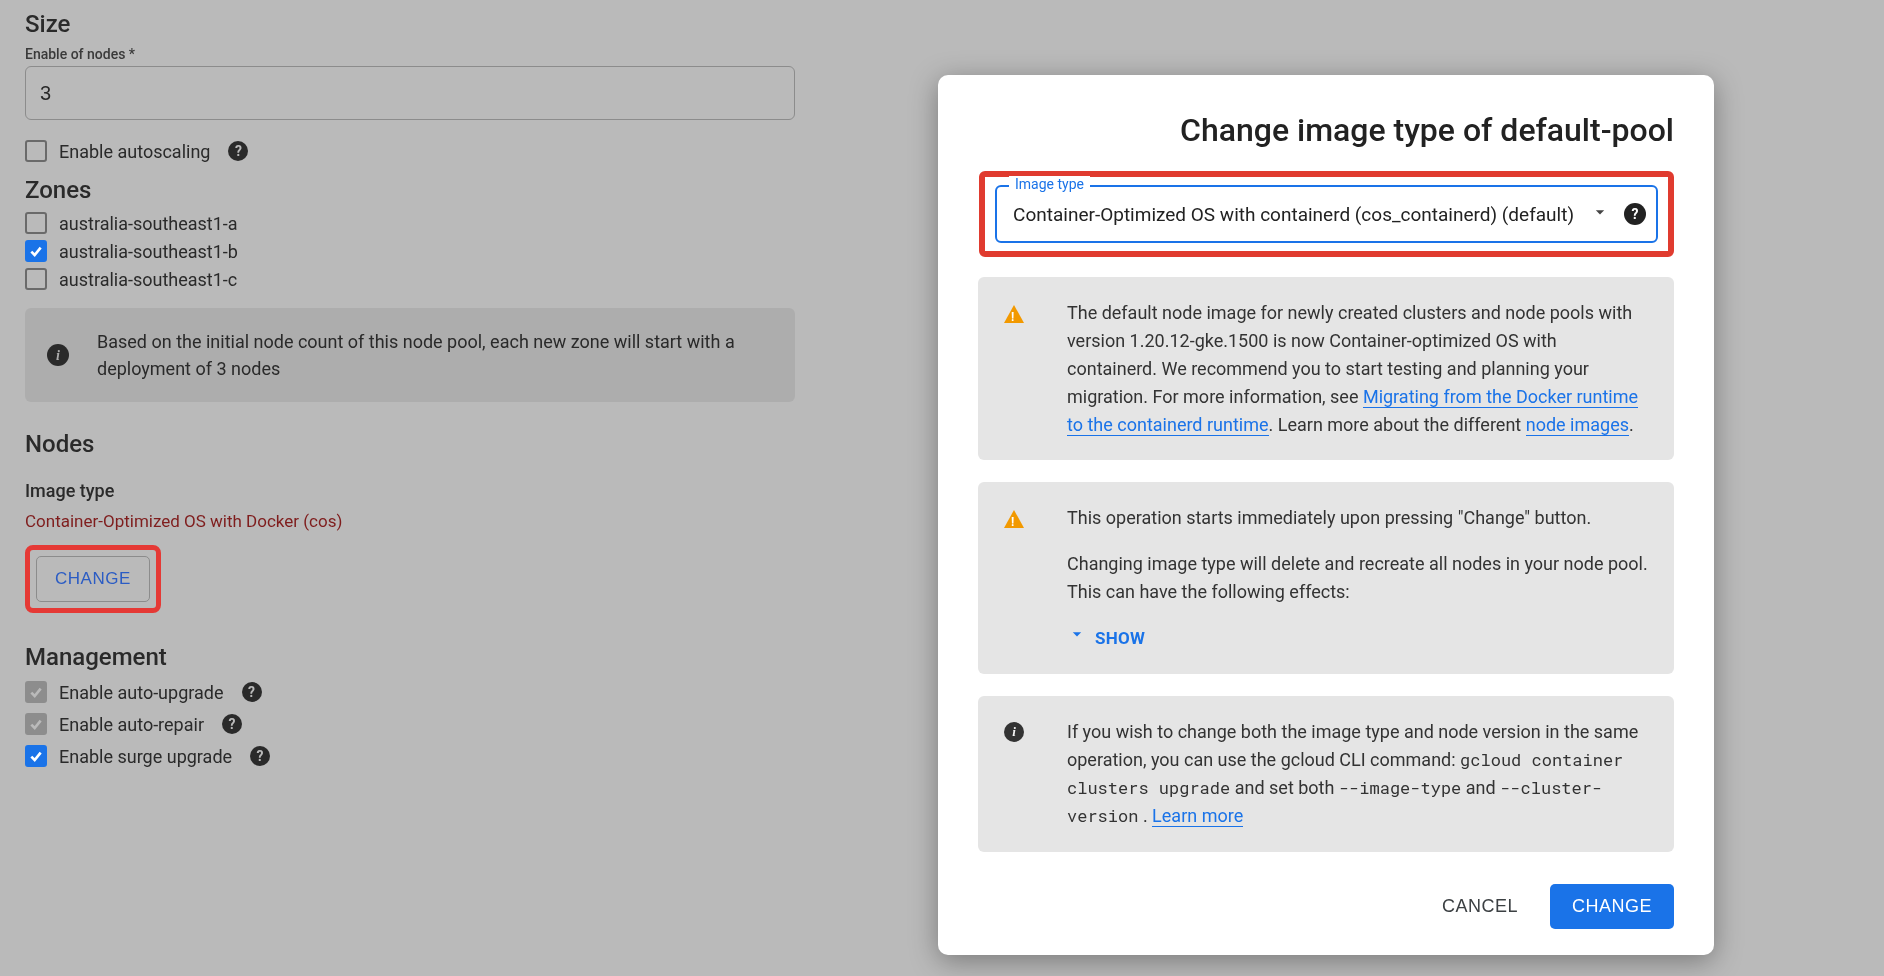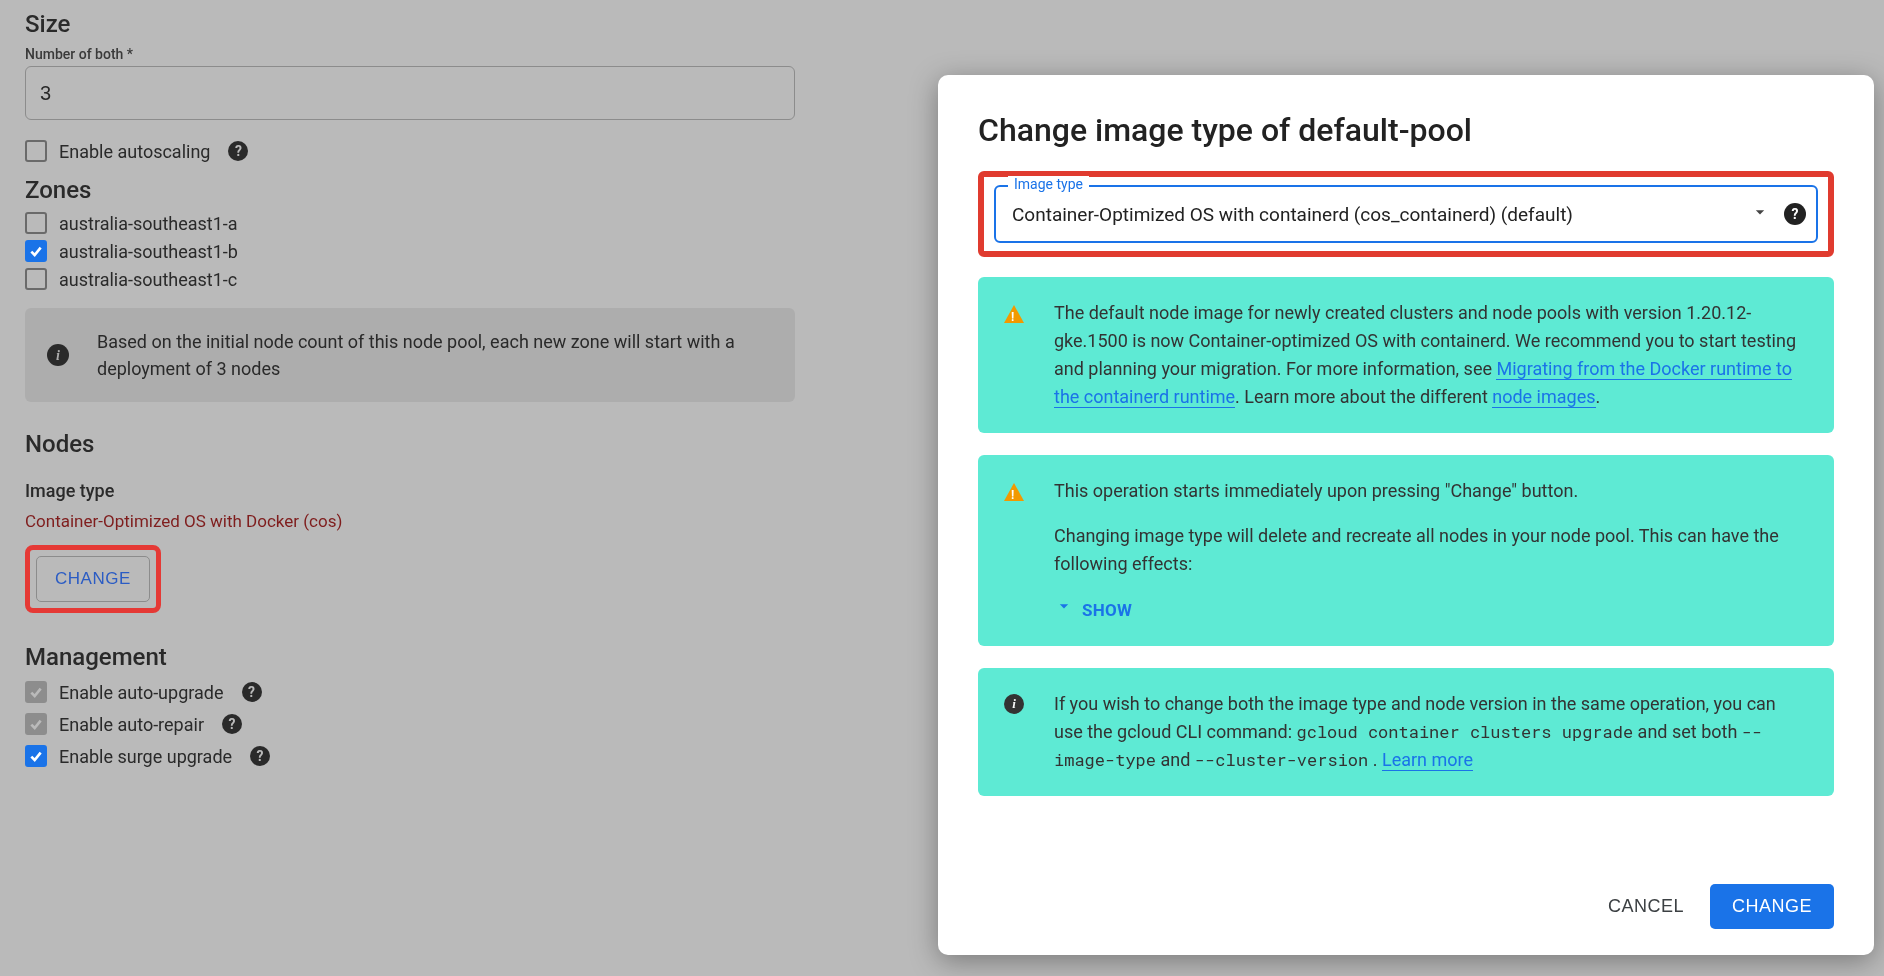--- a/index.html
+++ b/index.html
@@ -116,28 +116,29 @@
     padding: 12px 18px;
     border-radius: 5px;
     cursor: pointer;
   }
 
   
   .dialog {
     position: absolute;
     left: 938px;
     top: 75px;
-    width: 936px;
+    width: 776px;
     height: 880px;
     background: #fff;
     border-radius: 10px;
     box-shadow: 0 6px 28px rgba(0,0,0,.35);
     padding: 36px 40px 26px 40px;
     display: flex;
     flex-direction: column;
+    align-items: flex-end;
   }
   .dialog-title {
     font-size: 32px;
     font-weight: 500;
     color: #222;
     margin-bottom: 22px;
   }
   .dlg-annot { border: 6px solid #e03b2f; border-radius: 6px; padding: 8px 10px; margin-bottom: 20px; }
   .select-wrap { position: relative; border: 2px solid #1a73e8; border-radius: 6px; height: 58px; display:flex; align-items:center; }
   .select-legend {
@@ -147,25 +148,25 @@
     background: #fff;
     padding: 0 6px;
     font-size: 14px;
     color: #1a73e8;
   }
   .select-text { flex:1; padding: 0 16px; font-size: 19px; color:#222;}
   .select-arrow { margin-right: 14px; }
   .select-help { width:22px; height:22px; border-radius:50%; background:#222; color:#fff; font-weight:700; display:inline-flex; align-items:center; justify-content:center; margin-right:10px; font-size:14px;}
 
   .msg-box {
-    background: #5eead4;
+    background: #e5e5e5;
     border-radius: 6px;
     padding: 22px 26px;
     display: flex;
-    gap: 30px;
+    gap: 43px;
     margin-bottom: 22px;
     font-size: 18px;
     line-height: 1.55;
     color: #333;
   }
   .msg-box .msg-icon { flex-shrink:0; margin-top:4px; }
   .warn-tri {
     width: 0; height: 0;
     border-left: 10px solid transparent;
     border-right: 10px solid transparent;
@@ -187,21 +188,21 @@
     font-weight: 700;
     display: inline-flex;
     align-items: center;
     gap: 8px;
     margin-top: 18px;
     cursor: pointer;
     font-size: 17px;
     letter-spacing: .3px;
   }
   code.mono { font-family: "Roboto Mono", Menlo, Consolas, monospace; font-size: 17px; }
-  .dlg-actions { margin-top: auto; display:flex; justify-content:flex-end; gap: 12px; align-items:center; }
+  .dlg-actions { margin-top: auto; display:flex; justify-content:flex-end; gap: 18px; align-items:center; }
   .btn-flat { background:none; border:none; color:#3c4043; font-weight:500; font-size:18px; letter-spacing:.5px; padding: 10px 14px; cursor:pointer; }
   .btn-primary { background:#1a73e8; color:#fff; border:none; font-weight:500; font-size:18px; letter-spacing:.5px; padding: 12px 22px; border-radius:5px; cursor:pointer; }
   .chevron-down { display:inline-block; }
   .chevron-down svg { width:20px; height:20px; }
   .info-icon-light {
     width: 20px; height: 20px; flex-shrink:0;
     border-radius: 50%;
     background: #333;
     color: #f6f6f6;
     font-family: serif;
@@ -211,21 +212,21 @@
     font-size: 13px;
     margin-top: 4px;
   }
 </style>
 </head>
 <body>
 
 <div class="page-back">
 
   <div class="section-title">Size</div>
-  <div class="field-label-sm">Number of both *</div>
+  <div class="field-label-sm">Enable of nodes *</div>
   <input class="text-input" value="3" style="">
 
   <div class="cb-row">
     <span class="cb-box"></span>
     <span>Enable autoscaling</span>
     <span class="help-circle">?</span>
   </div>
 
   <div class="section-title">Zones</div>
   <div class="zones-section">

